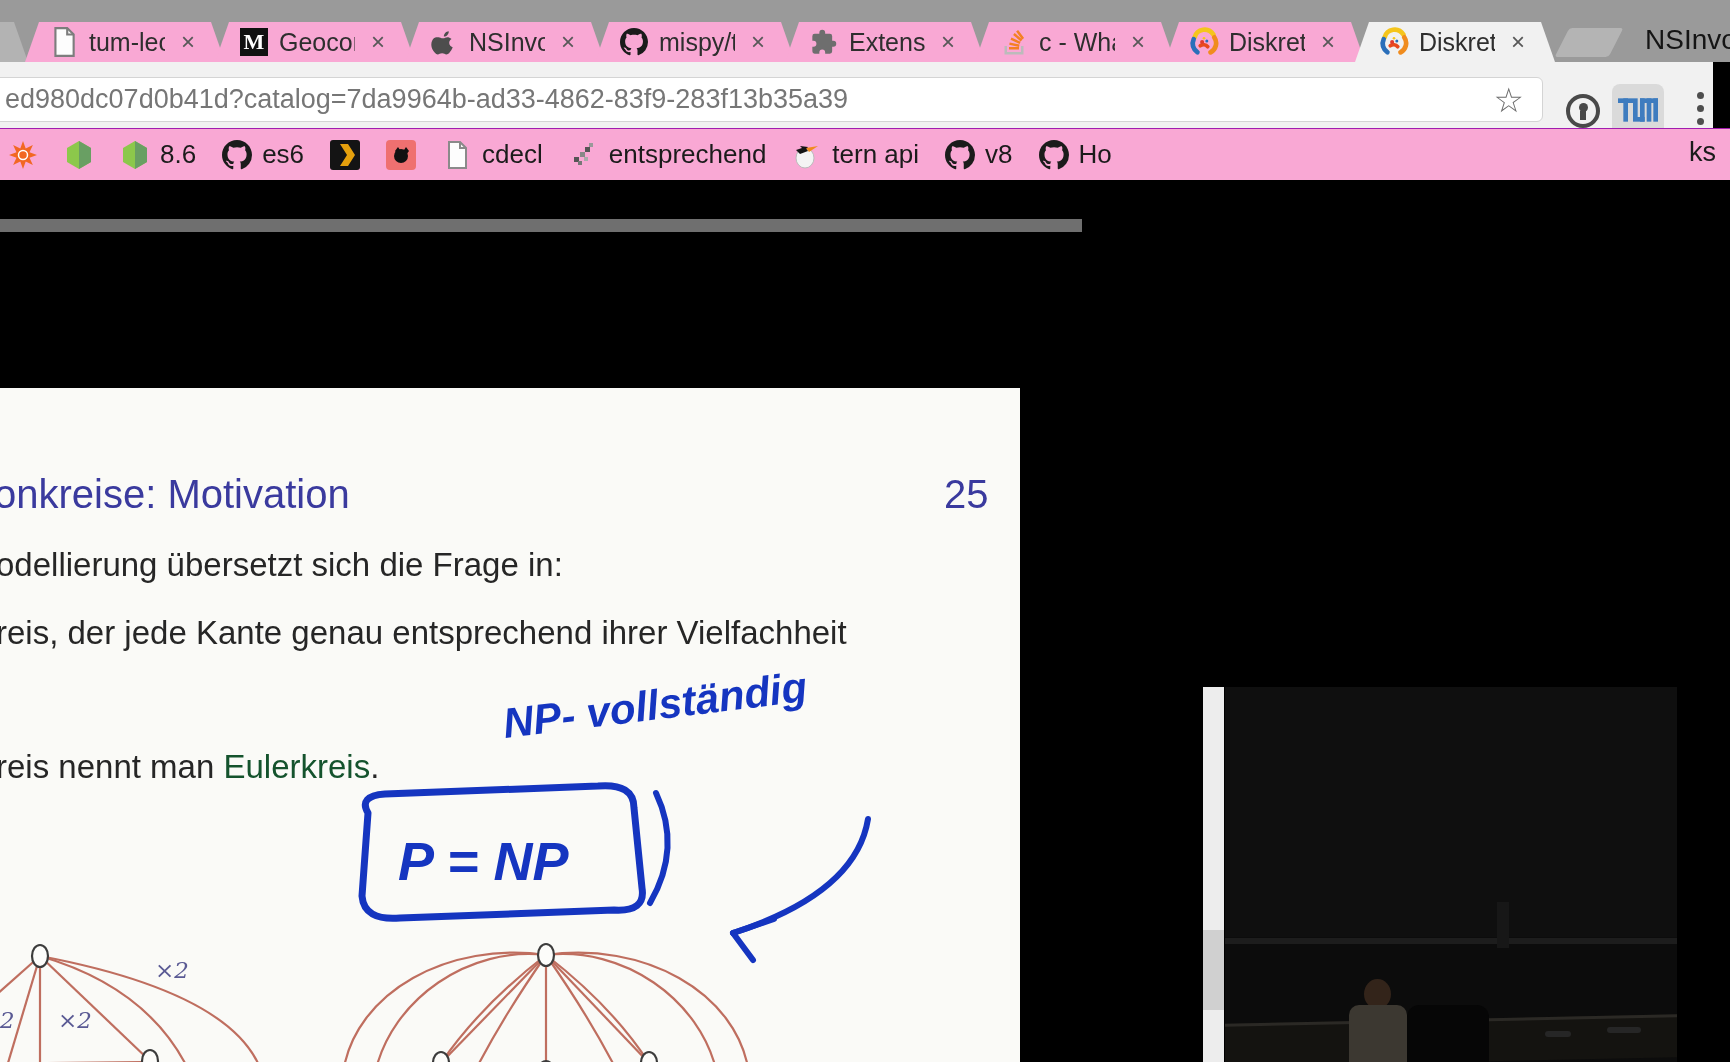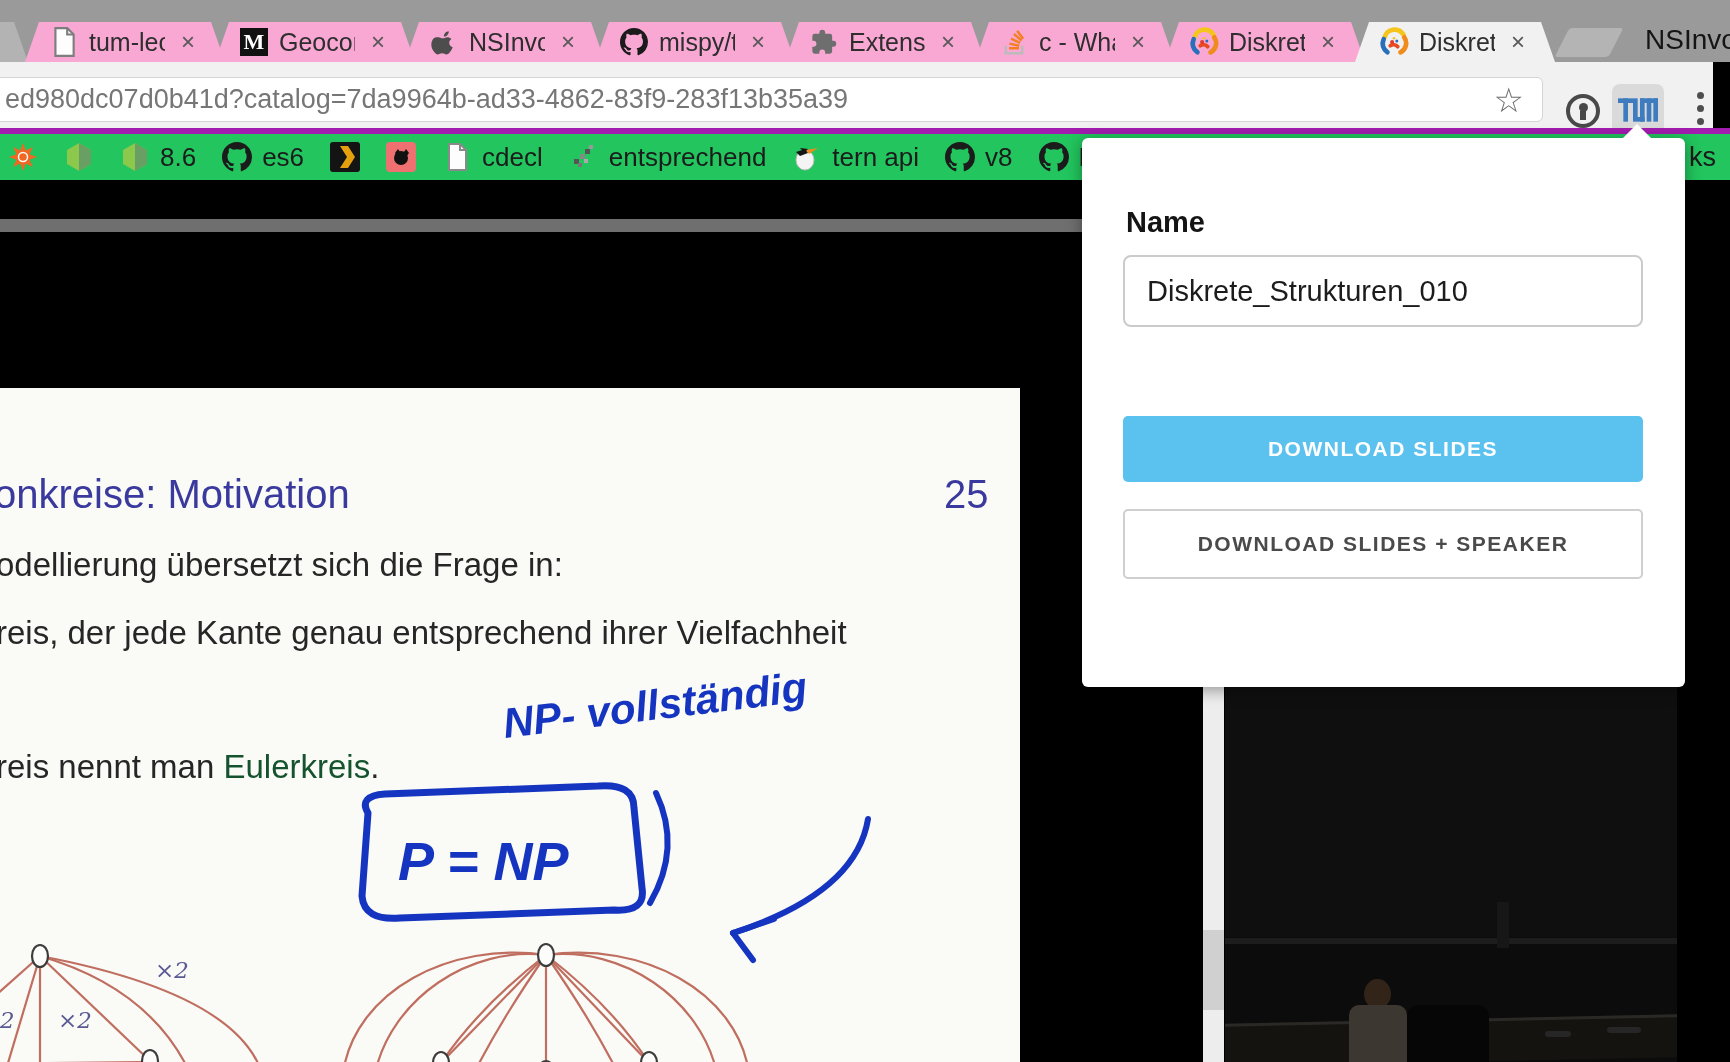--- a/index.html
+++ b/index.html
@@ -32,22 +32,22 @@
        border-radius:50%;display:flex;align-items:center;justify-content:center;flex-direction:column;}
   .onepass .kh-dot{width:9px;height:9px;background:#494949;border-radius:50%;}
   .onepass .kh-stem{width:6px;height:9px;background:#494949;margin-top:-1px;}
   .tumbtn{position:absolute;left:1612px;top:22px;width:52px;height:52px;background:#dadada;
        border-radius:8px;display:flex;align-items:center;justify-content:center;}
   .menudots{position:absolute;left:1690px;top:30px;width:20px;display:flex;flex-direction:column;
        align-items:center;gap:6px;}
   .menudots i{width:7px;height:7px;border-radius:50%;background:#4e4e4e;}
 
   
-  .bookmarks{position:absolute;left:0;top:128px;width:1730px;height:52px;background:#22c55e;
-       border-top:6px solid #a21caf;display:flex;align-items:center;padding-left:8px;gap:26px;}
+  .bookmarks{position:absolute;left:0;top:128px;width:1730px;height:52px;background:#f9a8d4;
+       border-top:1px solid #a21caf;display:flex;align-items:center;padding-left:8px;gap:26px;}
   .bm{display:flex;align-items:center;gap:10px;flex:0 0 auto;}
   .bm .label{font-size:26px;color:#1b1b1b;white-space:nowrap;}
   .bm .label:empty{display:none;}
   .bm-ic{width:30px;height:30px;display:flex;align-items:center;justify-content:center;}
   .bm-tail{position:absolute;right:14px;top:8px;font-size:27px;color:#1b1b1b;}
 
   
   .graystrip{position:absolute;left:0;top:219px;width:1082px;height:13px;background:#6f6f6f;}
   .slide{position:absolute;left:0;top:388px;width:1020px;height:685px;background:#fafaf7;overflow:hidden;}
   .slide .t{position:absolute;white-space:nowrap;}
@@ -400,21 +400,14 @@
     <div class="rail"></div>
     <div class="railpost"></div>
     <div class="desk"></div>
     <div class="head"></div>
     <div class="shirt"></div>
     <div class="jacket"></div>
     <div class="deskitem" style="left:320px;width:26px"></div>
     <div class="deskitem" style="left:382px;width:34px;top:340px"></div>
   </div>
 
-  <div class="popup">
-    <div class="popup-arrow"></div>
-    <div class="popup-name">Name</div>
-    <input class="popup-input" type="text" value="Diskrete_Strukturen_010" style="">
-    <button class="btn btn-blue">DOWNLOAD SLIDES</button>
-    <button class="btn btn-white">DOWNLOAD SLIDES + SPEAKER</button>
-  </div>
 
 </div>
 
 </body></html>

